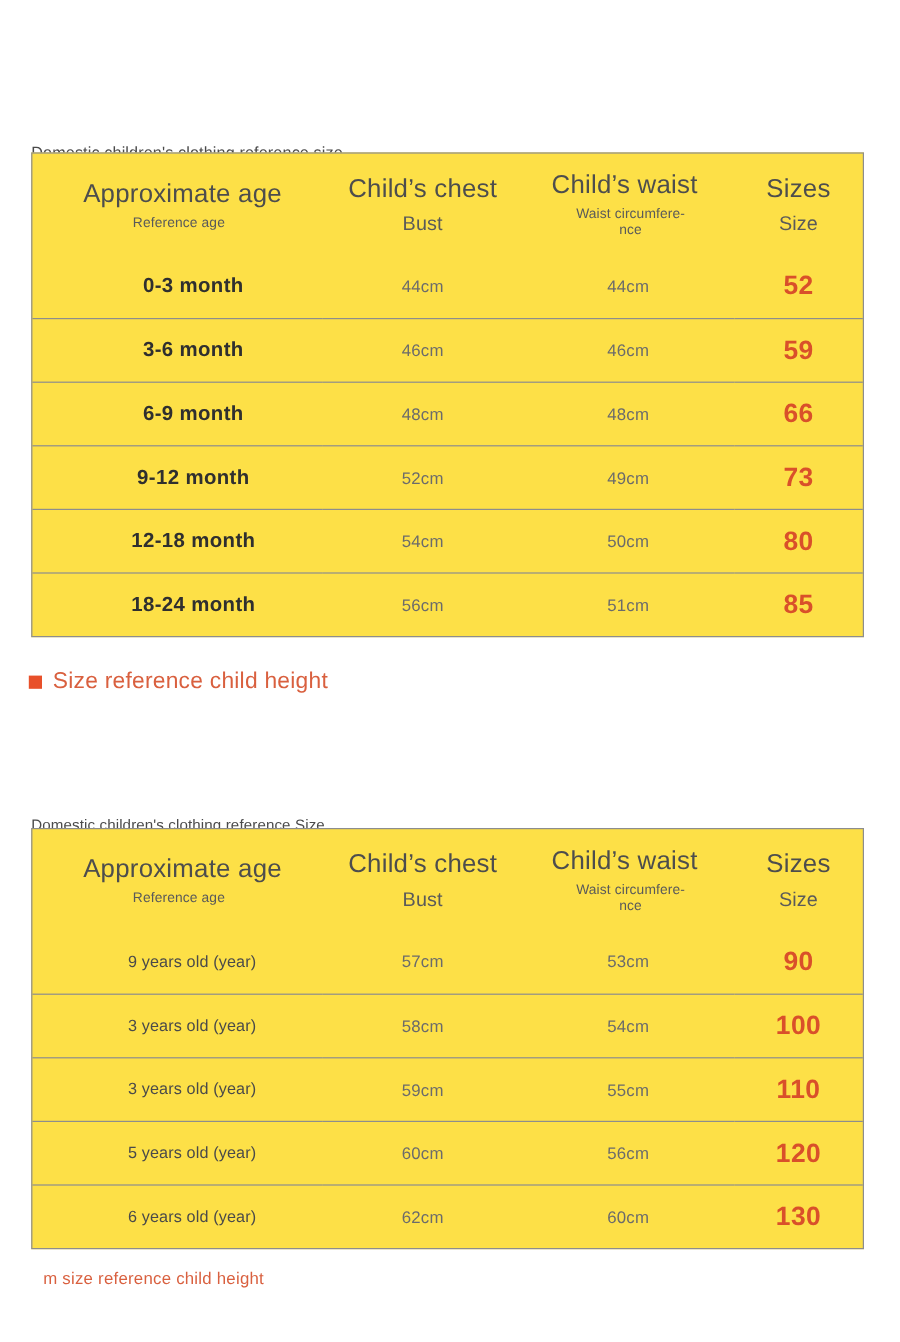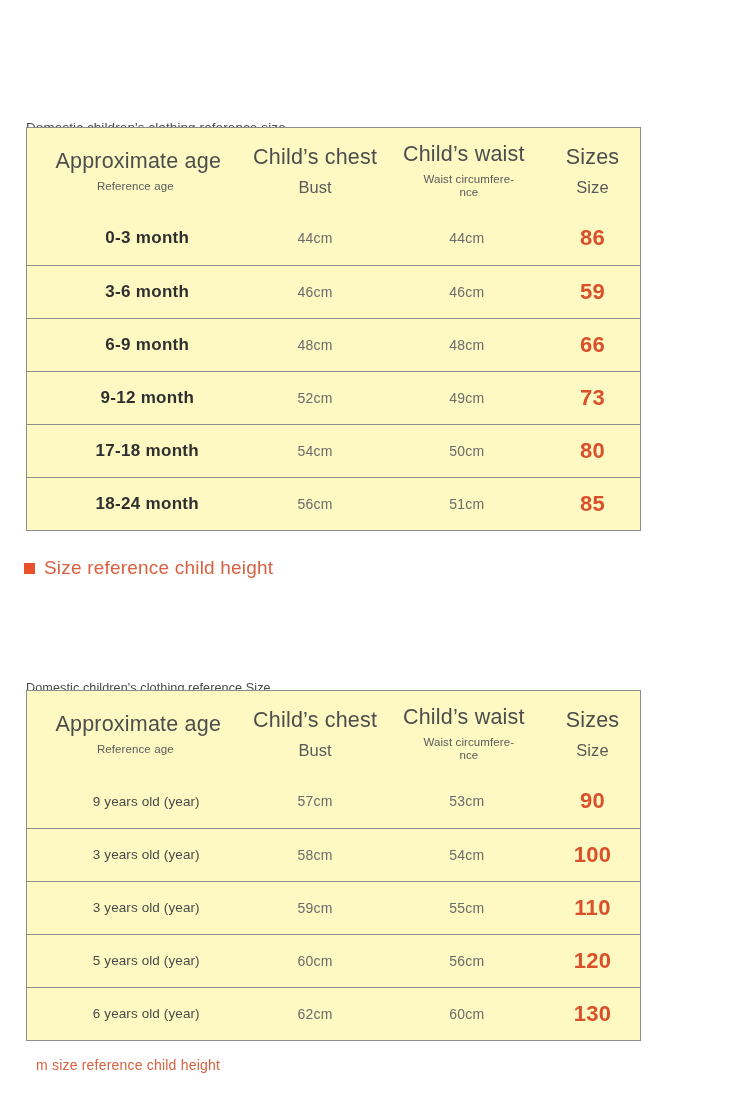--- a/index.html
+++ b/index.html
@@ -35,25 +35,25 @@
   }
   .intro .line { display: block; }
 
   #intro-1 { top: 65px; }
   #intro-2 { top: 628px; font-size: 12.6px; line-height: 24px; }
 
   
   .size-table {
     position: absolute;
     left: 26px;
-    width: 615px;
+    width: 694px;
     border: 1.5px solid #8d8d8d;
     border-collapse: collapse;
     box-sizing: border-box;
-    background: #fef9c3;
+    background: #fde047;
   }
   #table-1 { top: 127px; }
   #table-2 { top: 690px; }
 
   .size-table table {
     width: 100%;
     border-collapse: collapse;
     table-layout: fixed;
   }
 
@@ -213,42 +213,42 @@
             <span class="hd-main">Sizes</span>
             <span class="hd-sub big">Size</span>
           </th>
         </tr>
       </thead>
       <tbody>
         <tr>
           <td class="cell-age">0-3 month</td>
           <td class="cell-meas">44cm</td>
           <td class="cell-meas">44cm</td>
-          <td class="cell-size">86</td>
+          <td class="cell-size">52</td>
         </tr>
         <tr>
           <td class="cell-age">3-6 month</td>
           <td class="cell-meas">46cm</td>
           <td class="cell-meas">46cm</td>
           <td class="cell-size">59</td>
         </tr>
         <tr>
           <td class="cell-age">6-9 month</td>
           <td class="cell-meas">48cm</td>
           <td class="cell-meas">48cm</td>
           <td class="cell-size">66</td>
         </tr>
         <tr>
           <td class="cell-age">9-12 month</td>
           <td class="cell-meas">52cm</td>
           <td class="cell-meas">49cm</td>
           <td class="cell-size">73</td>
         </tr>
         <tr>
-          <td class="cell-age">17-18 month</td>
+          <td class="cell-age">12-18 month</td>
           <td class="cell-meas">54cm</td>
           <td class="cell-meas">50cm</td>
           <td class="cell-size">80</td>
         </tr>
         <tr>
           <td class="cell-age">18-24 month</td>
           <td class="cell-meas">56cm</td>
           <td class="cell-meas">51cm</td>
           <td class="cell-size">85</td>
         </tr>

